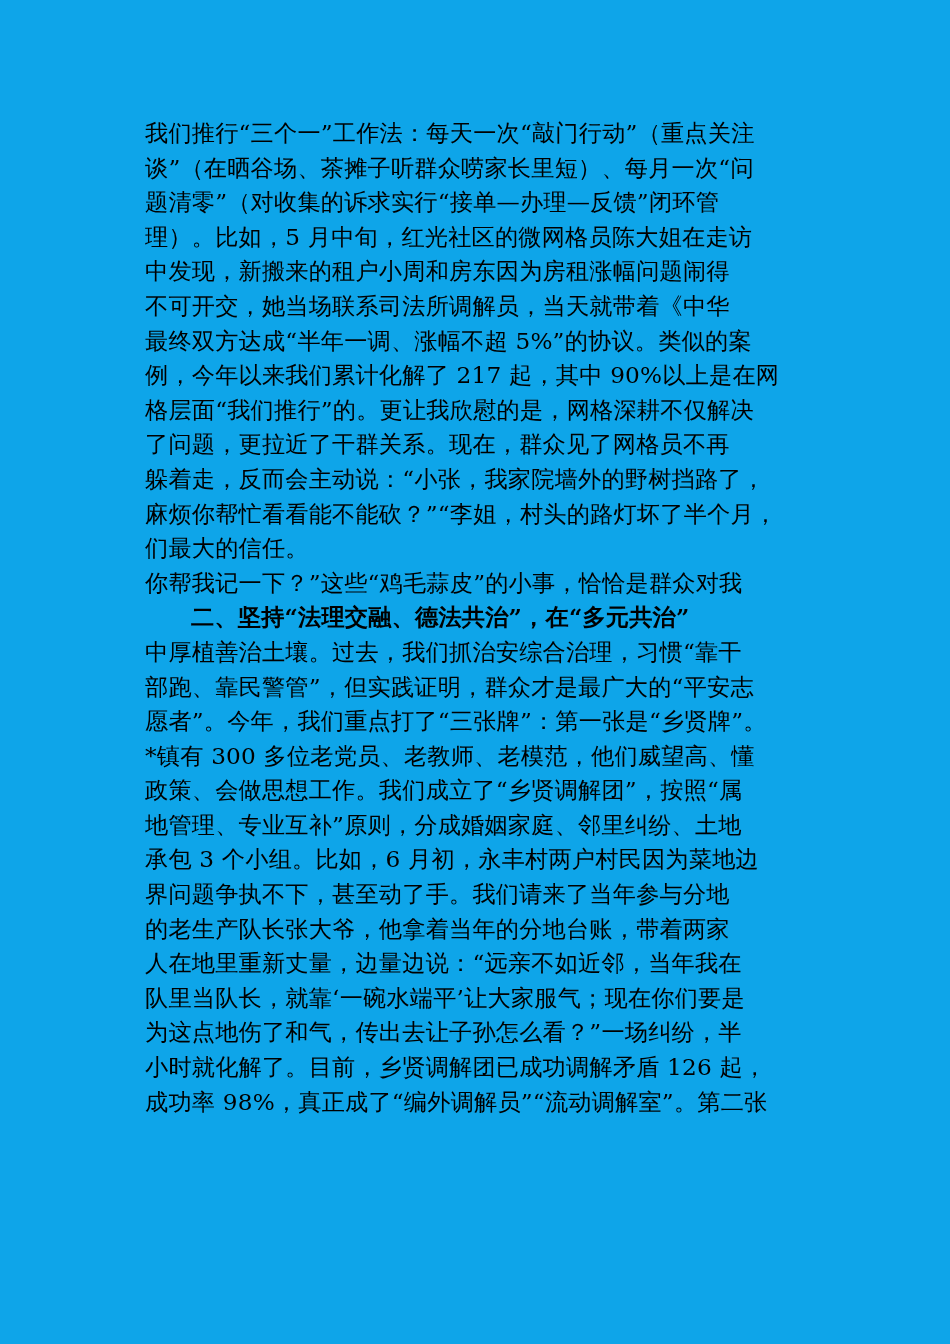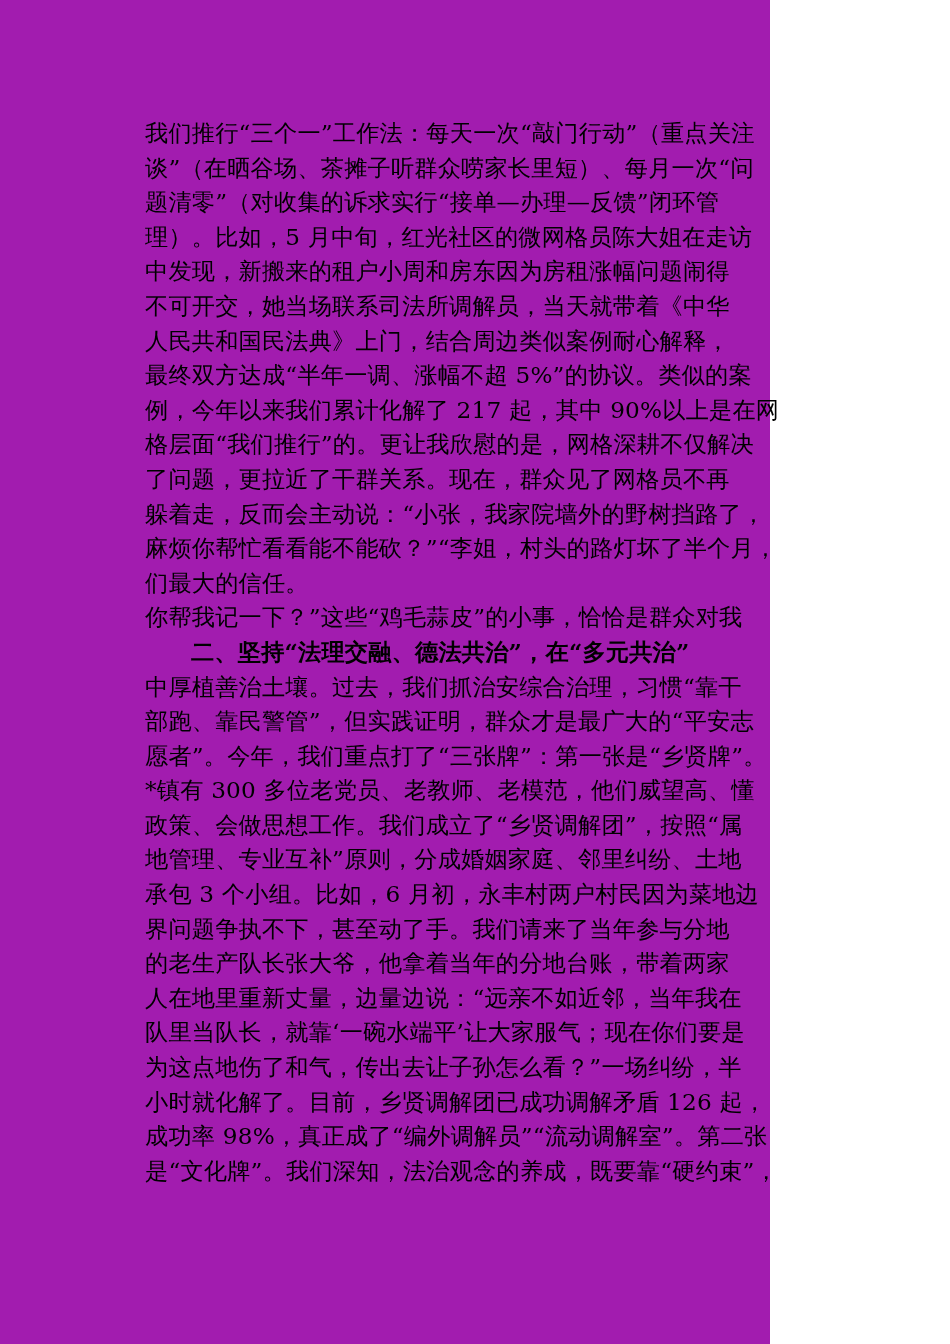--- a/index.html
+++ b/index.html
@@ -12,23 +12,23 @@
       height: 1344px;
       position: relative;
       overflow: hidden;
       font-family: "DejaVu Serif", "Liberation Serif", serif;
       color: #000000;
     }
     .page {
       position: absolute;
       left: 0;
       top: 0;
-      width: 770px;
+      width: 950px;
       height: 1344px;
-      background: #a21caf;
+      background: #0ea5e9;
     }
     .body-text {
       position: absolute;
       left: 145px;
       top: 116px;
       width: 700px;
     }
     .line {
       height: 34.6px;
       line-height: 34.6px;
@@ -47,21 +47,20 @@
 <div class="page">
   <div class="body-text">
 
     <div>
       <div class="line">我们推行“三个一”工作法：每天一次“敲门行动”（重点关注</div>
       <div class="line">谈”（在晒谷场、茶摊子听群众唠家长里短）、每月一次“问</div>
       <div class="line">题清零”（对收集的诉求实行“接单—办理—反馈”闭环管</div>
       <div class="line">理）。比如，5 月中旬，红光社区的微网格员陈大姐在走访</div>
       <div class="line">中发现，新搬来的租户小周和房东因为房租涨幅问题闹得</div>
       <div class="line">不可开交，她当场联系司法所调解员，当天就带着《中华</div>
-      <div class="line">人民共和国民法典》上门，结合周边类似案例耐心解释，</div>
       <div class="line">最终双方达成“半年一调、涨幅不超 5%”的协议。类似的案</div>
       <div class="line">例，今年以来我们累计化解了 217 起，其中 90%以上是在网</div>
       <div class="line">格层面“我们推行”的。更让我欣慰的是，网格深耕不仅解决</div>
       <div class="line">了问题，更拉近了干群关系。现在，群众见了网格员不再</div>
       <div class="line">躲着走，反而会主动说：“小张，我家院墙外的野树挡路了，</div>
       <div class="line">麻烦你帮忙看看能不能砍？”“李姐，村头的路灯坏了半个月，</div>
       <div class="line">们最大的信任。</div>
       <div class="line">你帮我记一下？”这些“鸡毛蒜皮”的小事，恰恰是群众对我</div>
     </div>
 
@@ -74,17 +73,16 @@
       <div class="line">政策、会做思想工作。我们成立了“乡贤调解团”，按照“属</div>
       <div class="line">地管理、专业互补”原则，分成婚姻家庭、邻里纠纷、土地</div>
       <div class="line">承包 3 个小组。比如，6 月初，永丰村两户村民因为菜地边</div>
       <div class="line">界问题争执不下，甚至动了手。我们请来了当年参与分地</div>
       <div class="line">的老生产队长张大爷，他拿着当年的分地台账，带着两家</div>
       <div class="line">人在地里重新丈量，边量边说：“远亲不如近邻，当年我在</div>
       <div class="line">队里当队长，就靠‘一碗水端平’让大家服气；现在你们要是</div>
       <div class="line">为这点地伤了和气，传出去让子孙怎么看？”一场纠纷，半</div>
       <div class="line">小时就化解了。目前，乡贤调解团已成功调解矛盾 126 起，</div>
       <div class="line">成功率 98%，真正成了“编外调解员”“流动调解室”。第二张</div>
-      <div class="line">是“文化牌”。我们深知，法治观念的养成，既要靠“硬约束”，</div>
     </div>
 
   </div>
 </div>
 
 </body></html>

